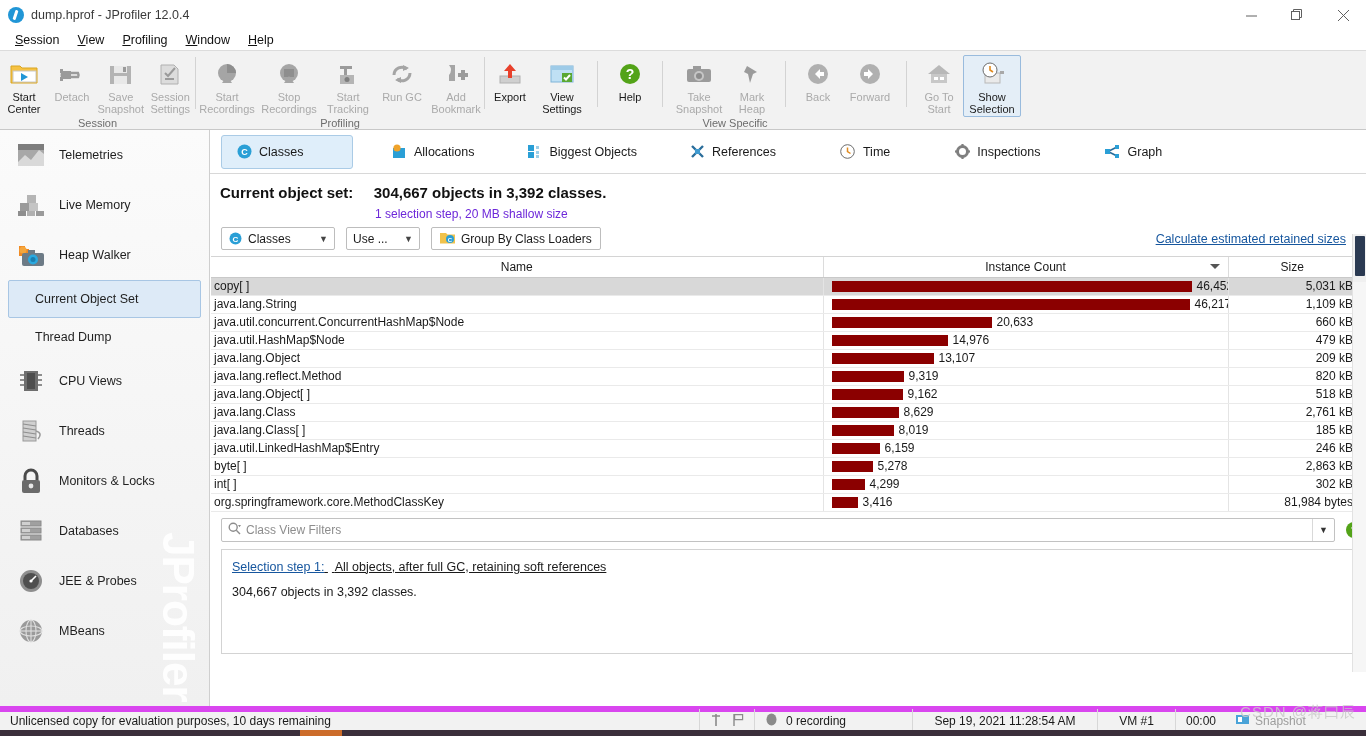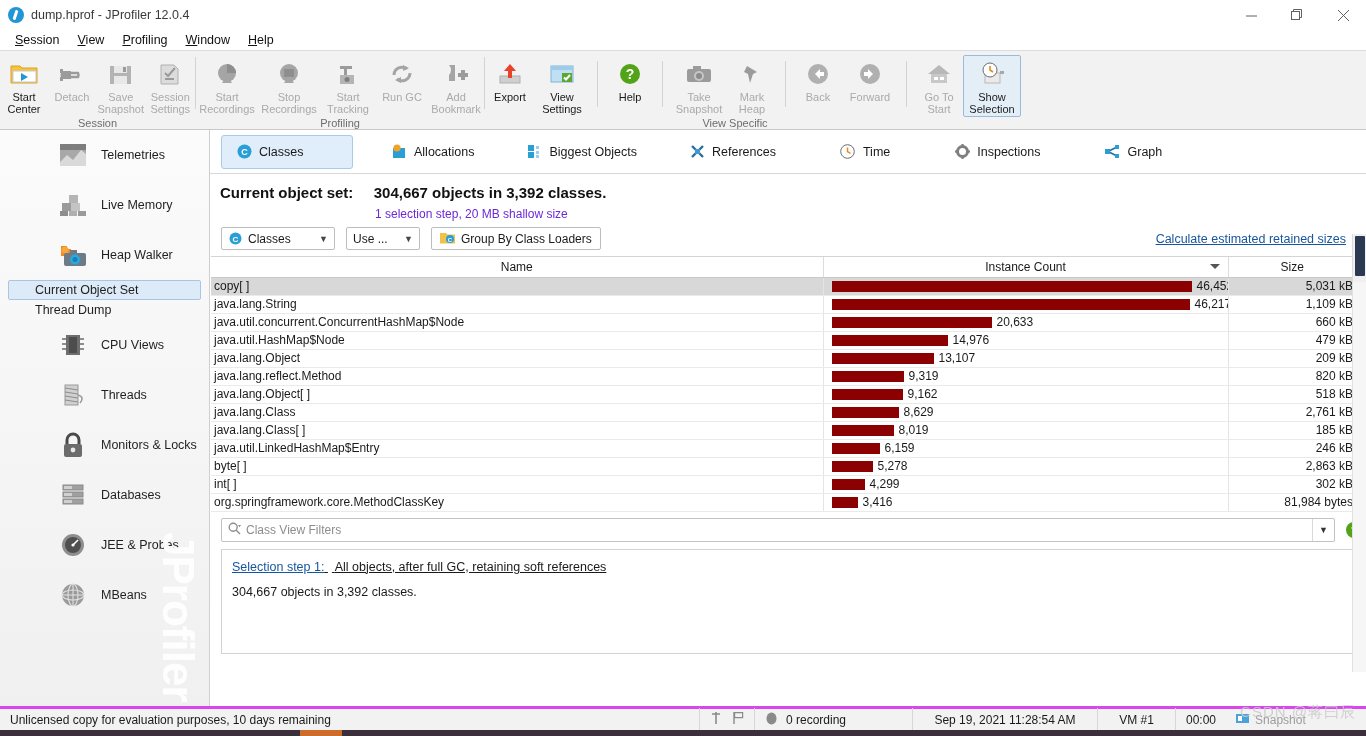--- a/index.html
+++ b/index.html
@@ -56,25 +56,25 @@
   .tbtn .lb { color:#1a1a1a; white-space:pre-line; }
   .tbtn.disabled .lb { color:#aaaaaa; }
   .tbtn.selected { background:#e4eef7; border:1px solid #99bbdd; border-radius:2px; padding:2px 4px 1px 4px; }
 
   
   .body-wrap { display:flex; height:576px; }
   .sidebar {
     width:210px; background:linear-gradient(to bottom,#fbfbfb,#f0f0f0);
     border-right:1px solid #cfcfcf; position:relative; overflow:hidden; flex:none;
   }
-  .sb-item { height:50px; display:flex; align-items:center; padding-left:14px;margin-left:42px; }
+  .sb-item { height:50px; display:flex; align-items:center; padding-left:14px; }
   .sb-item .sbic { width:34px; height:34px; margin-right:11px; display:flex; align-items:center; justify-content:center; flex:none; }
   .sb-item .sblabel { font-size:12.5px; color:#1f1f1f; }
   .sb-sub {
-    height:20px; display:flex; align-items:center; padding-left:26px; font-size:12.5px; color:#1f1f1f;
+    height:38px; display:flex; align-items:center; padding-left:26px; font-size:12.5px; color:#1f1f1f;
     margin:0 8px; border-radius:2px;
   }
   .sb-sub.active { background:#ddeaf7; border:1px solid #a8c6e4; }
   .watermark {
     position:absolute; right:6px; bottom:4px; font-size:44px; color:#ffffff; font-weight:bold;
     writing-mode:vertical-rl; letter-spacing:-1px; opacity:.95; pointer-events:none;
   }
 
   .content { flex:1; background:#fff; position:relative; overflow:hidden; }
 
@@ -149,21 +149,21 @@
   .steppanel .line1 .lnk { color:#16569e; text-decoration:underline; }
   .steppanel .line2 { font-size:12.5px; margin-top:11px; }
 
   
   .vscroll { position:absolute; right:0; width:14px; background:#f0f0f0; border-left:1px solid #dcdcdc; }
   .vscroll .thumb { position:absolute; left:2px; width:10px; background:#2b3a52; border-radius:1px; }
 
   
   .statusbar {
     position:absolute; left:0; bottom:6px; width:1366px; height:24px; background:#f2f2f2;
-    border-top:3px solid #d946ef; display:flex; align-items:center; font-size:12px; color:#1a1a1a;
+    border-top:6px solid #d946ef; display:flex; align-items:center; font-size:12px; color:#1a1a1a;
   }
   .statusbar .seg { display:flex; align-items:center; height:24px; padding:0 10px; border-right:1px solid #d7d7d7; }
   .statusbar .seg.first { border-right:1px solid #d7d7d7; width:700px; }
   .taskbar { position:absolute; left:0; bottom:0; width:1366px; height:6px; background:#3b2f3b; }
   .taskbar .hl { position:absolute; left:300px; width:42px; height:6px; background:#cc6c2a; }
 
   .csdn {
     position:absolute; right:10px; bottom:8px; font-size:15px; color:#c9c9c9; letter-spacing:1px;
     pointer-events:none; white-space:nowrap; opacity:.85;
   }

